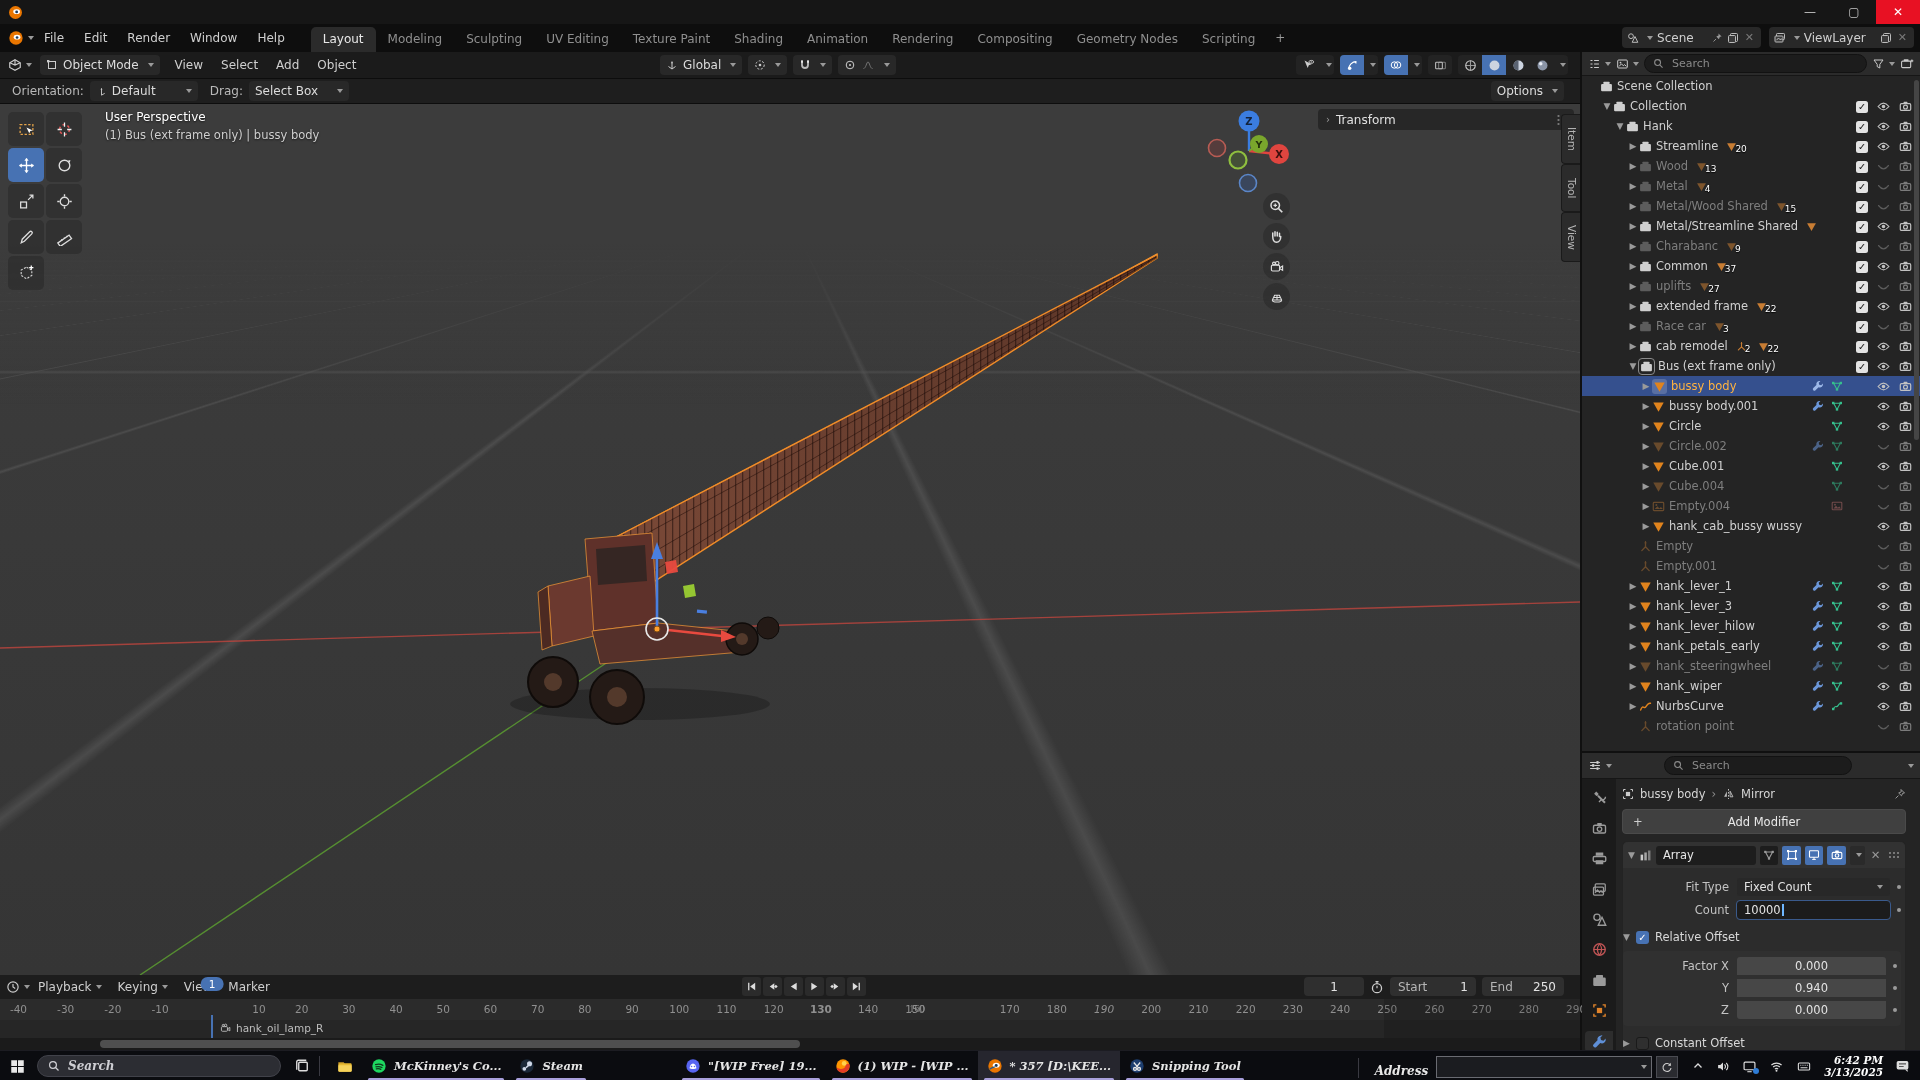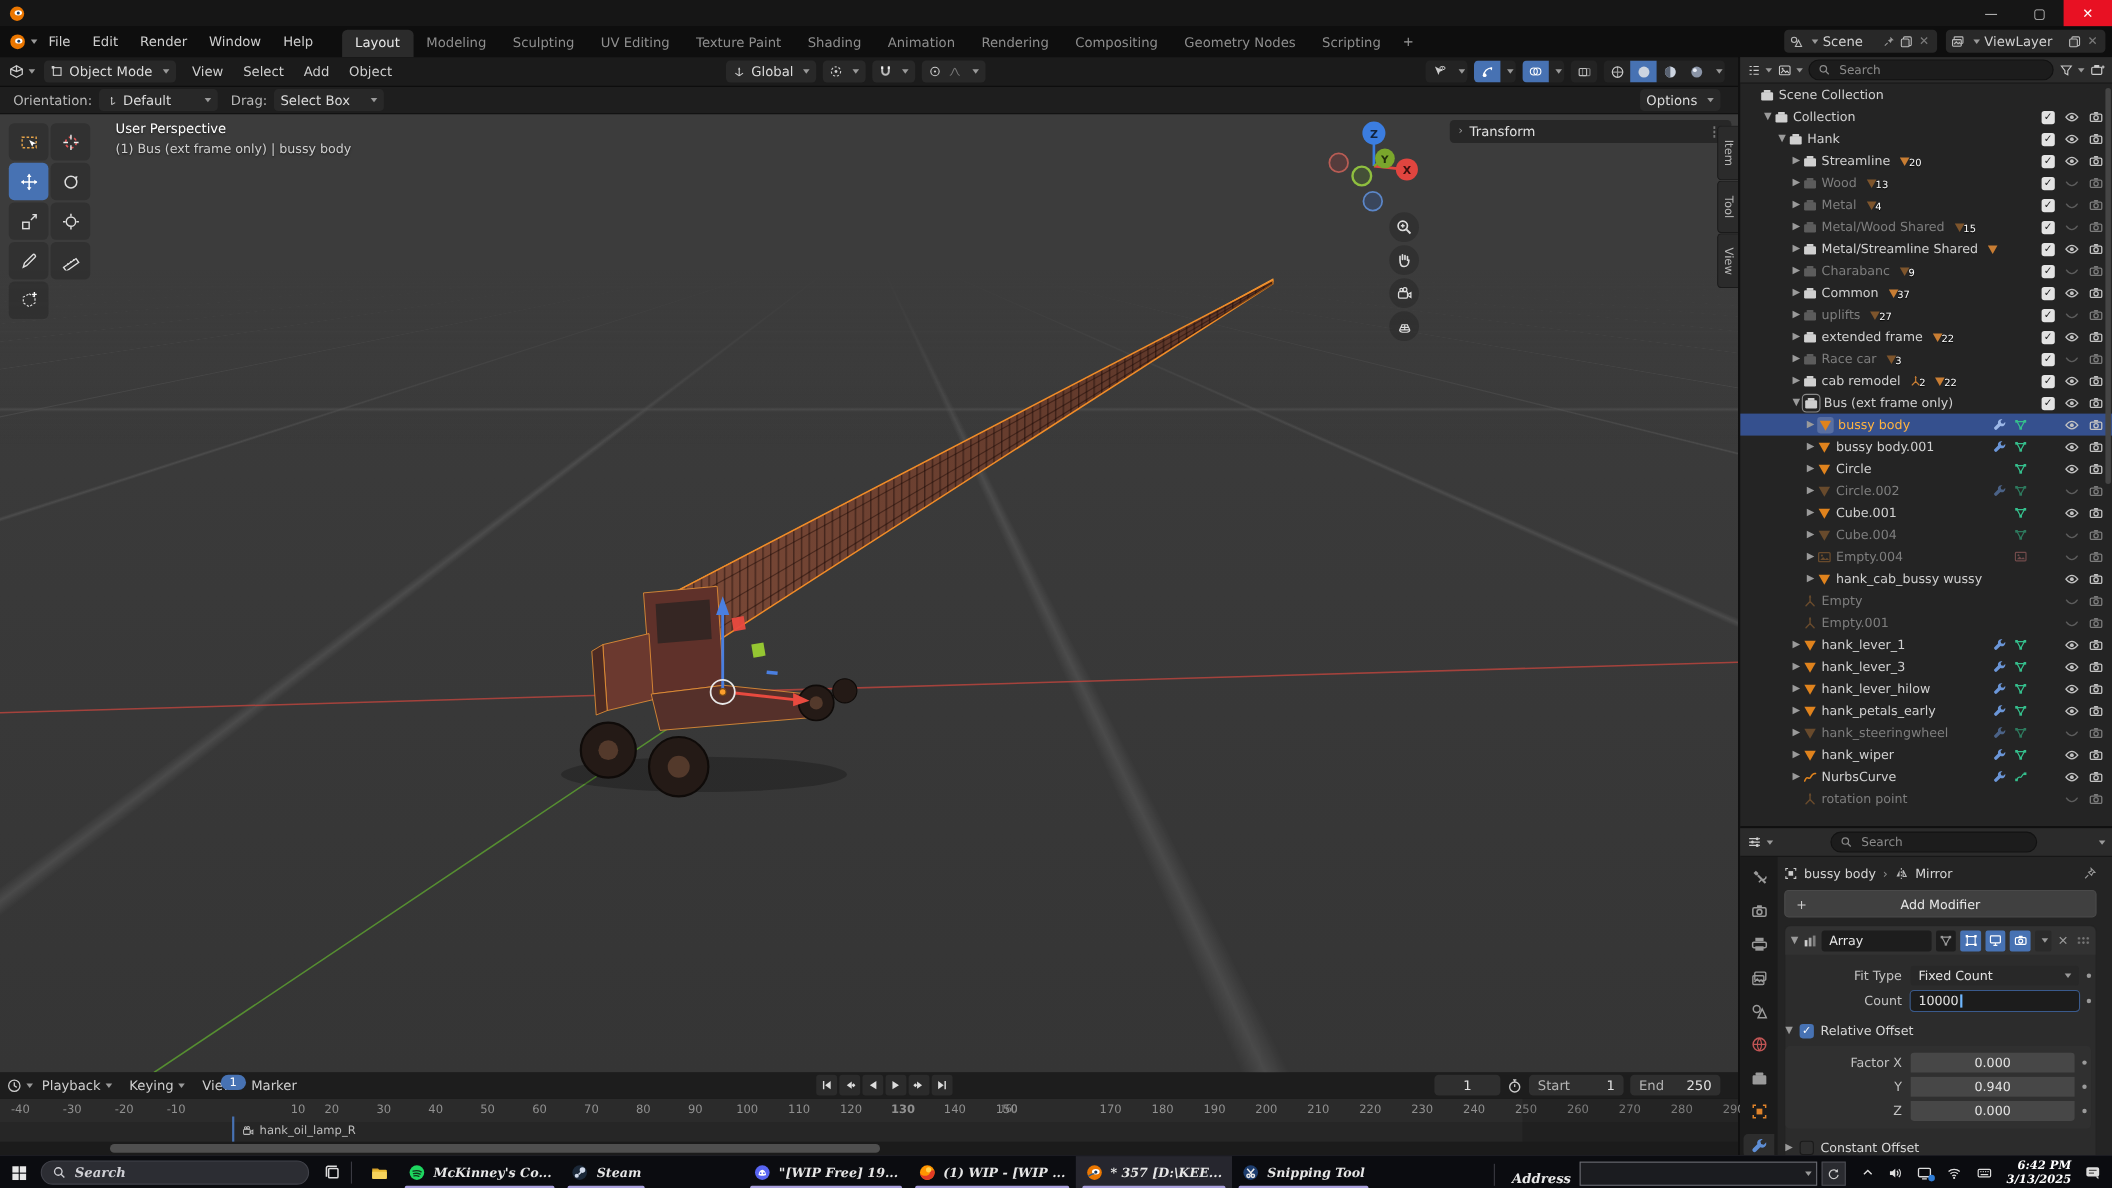--- a/index.html
+++ b/index.html
@@ -667,39 +667,39 @@
           <span style="color:#b5b5b5">End</span>
             <span>250</span>
         </div>
       </div>
     </div>
     <div id="ruler" class="ruler">
         <span class="tick" style="left: 18.48px;">-40</span>
         <span class="tick" style="left: 65.68px;">-30</span>
         <span class="tick" style="left: 112.88px;">-20</span>
         <span class="tick" style="left: 160.08px;">-10</span>
-        <span class="tick" style="left: 271px;">10</span>
+        <span class="tick" style="left: 259px;">10</span>
         <span class="tick" style="left: 301.68px;">20</span>
         <span class="tick" style="left: 348.88px;">30</span>
         <span class="tick" style="left: 396.08px;">40</span>
         <span class="tick" style="left: 443.28px;">50</span>
         <span class="tick" style="left: 490.48px;">60</span>
         <span class="tick" style="left: 537.68px;">70</span>
         <span class="tick" style="left: 584.88px;">80</span>
         <span class="tick" style="left: 632.08px;">90</span>
         <span class="tick" style="left: 679.28px;">100</span>
         <span class="tick" style="left: 726.48px;">110</span>
         <span class="tick" style="left: 773.68px;">120</span>
         <span class="tick" style="left: 820.88px; font-weight: bold;">130</span>
         <span class="tick" style="left: 868.08px;">140</span>
         <span class="tick" style="left: 915.28px;">150</span>
         <span class="tick" style="left: 917px; font-family: Liberation Serif, serif;">160</span>
         <span class="tick" style="left: 1009.68px;">170</span>
         <span class="tick" style="left: 1056.88px;">180</span>
-        <span class="tick" style="left: 1104.08px;">190</span>
+        <span class="tick" style="left: 1104.08px; font-style: italic;">190</span>
         <span class="tick" style="left: 1151.28px;">200</span>
         <span class="tick" style="left: 1198.48px;">210</span>
         <span class="tick" style="left: 1245.68px;">220</span>
         <span class="tick" style="left: 1292.88px;">230</span>
         <span class="tick" style="left: 1340.08px;">240</span>
         <span class="tick" style="left: 1387.28px;">250</span>
         <span class="tick" style="left: 1434.48px;">260</span>
         <span class="tick" style="left: 1481.68px;">270</span>
         <span class="tick" style="left: 1528.88px;">280</span>
         <span class="tick" style="left: 1576.08px;">290</span>

